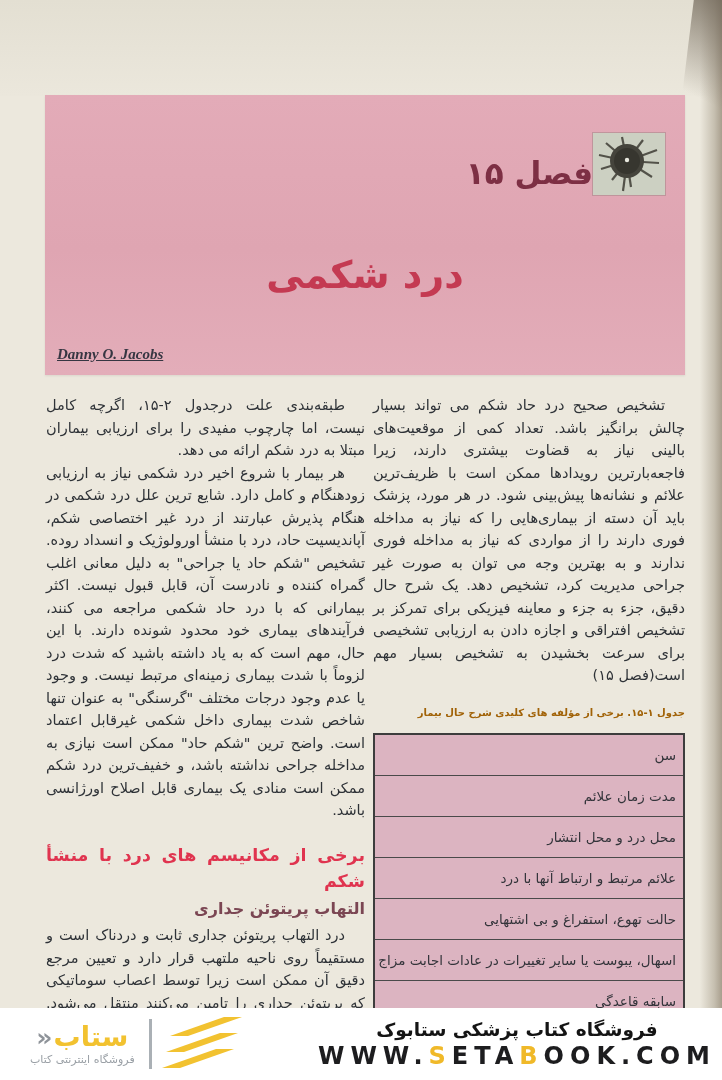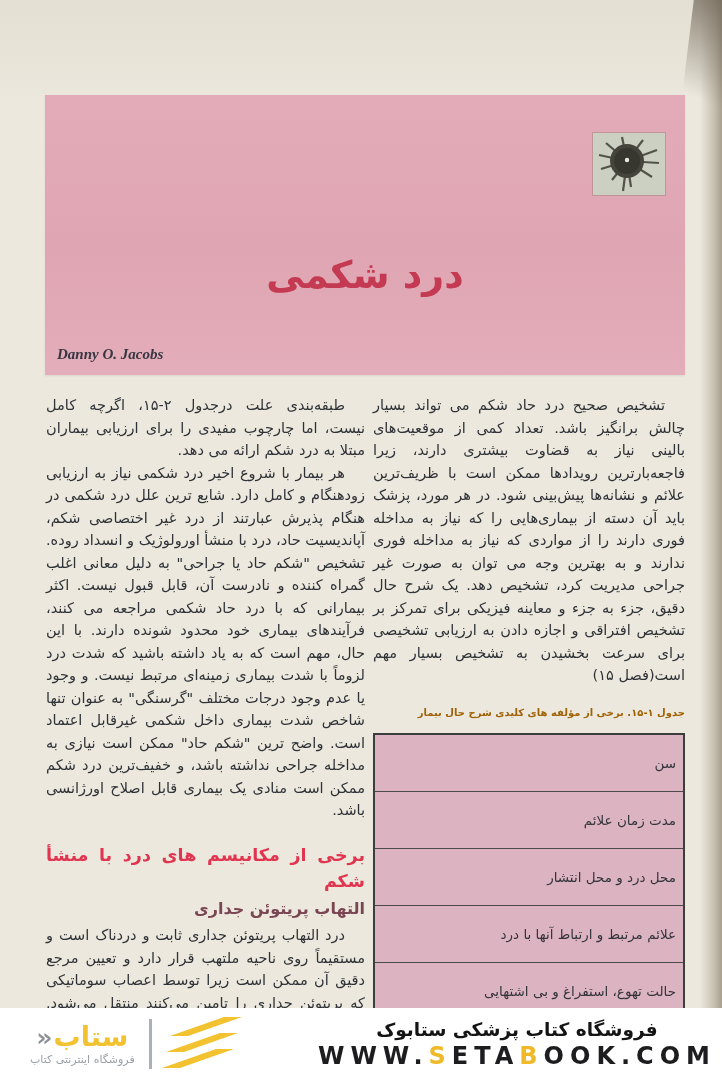--- a/index.html
+++ b/index.html
@@ -21,40 +21,40 @@
                  background:linear-gradient(180deg,#e3abb8 0%, #dfa5b2 55%, #e3adb9 100%);
                  box-shadow:0 1px 2px rgba(0,0,0,.08); }
   .chapter-label { position:absolute; top:60px; right:92px;
                    font-size:31px; font-weight:bold; color:#7d2f44; direction:rtl; }
   .cell-image { position:absolute; top:38px; right:20px; width:72px; height:62px;
                 background:#ccd0c2; box-shadow:0 0 0 1px rgba(90,90,80,.25); }
   .page-title { position:absolute; top:158px; left:0; width:100%; text-align:center;
                 font-size:38px; font-weight:bold; color:#c43a52; direction:rtl; }
   .author { position:absolute; bottom:12px; left:12px;
             font-family:"Liberation Serif", serif; font-style:italic; font-weight:bold;
-            font-size:15px; color:#363642; }
+            font-size:15px; color:#363642;text-decoration:underline; }
 
   
   .col { position:absolute; top:394px; direction:rtl; text-align:justify;
          color:#2e3237; font-size:14.5px; line-height:22.5px; }
   .col-left  { left:46px;  width:319px; }
   .col-right { left:373px; width:312px; }
   .para { margin:0; text-indent:20px; }
 
   .section-heading { margin:20px 0 0; font-size:17.5px; font-weight:bold;
                      color:#e0344f; line-height:26px; }
   .sub-heading { margin:4px 0 0; font-size:16px; font-weight:bold; color:#7b4653; }
   .para-after-heading { margin-top:4px; }
 
   
   .table-title { margin:14px 0 0; font-weight:bold; font-size:10px;
                  line-height:23px; color:#a16207; }
   .htable { margin-top:9px; border:2px solid #3d3d3d; background:#dcb4c1; }
   .trow { background:#dcb4c1; border-bottom:1px solid #4a4a4a; font-size:13.5px;
-          line-height:24px; padding:16px 7px; color:#33343a;
+          line-height:24px; padding:8px 7px; color:#33343a;
           white-space:nowrap; overflow:hidden; }
   .trow-empty { background:#e9dcdc; height:17px; }
   .htable > div:last-child { border-bottom:none; }
 
   
   .footer { position:absolute; left:0; bottom:0; width:722px; height:72px;
             background:#ffffff; display:flex; align-items:center; z-index:5; }
   .logo-block { margin-left:30px; display:flex; flex-direction:column; align-items:center; }
   .logo-row { display:flex; align-items:center; direction:rtl; }
   .logo-word { color:#f2c230; font-size:27px; font-weight:bold; line-height:30px; }
@@ -91,35 +91,37 @@
           <line x1="34" y1="28" x2="38" y2="54"></line>
           <line x1="34" y1="28" x2="30" y2="58"></line>
           <line x1="34" y1="28" x2="19" y2="47"></line>
           <line x1="34" y1="28" x2="8" y2="36"></line>
         </g>
         <circle cx="34" cy="28" r="17" fill="#45443c"></circle>
         <circle cx="34" cy="28" r="13" fill="#37362f"></circle>
         <circle cx="34" cy="27" r="2.2" fill="#e9e9df"></circle>
       </svg>
     </div>
+    <div class="chapter-label">فصل ۱۵</div>
     <div class="page-title">درد شکمی</div>
     <div class="author">Danny O. Jacobs</div>
   </div>
 
   <div class="col col-right">
     <p class="para">تشخیص صحیح درد حاد شکم می تواند بسیار چالش برانگیز باشد. تعداد کمی از موقعیت‌های بالینی نیاز به قضاوت بیشتری دارند، زیرا فاجعه‌بارترین رویدادها ممکن است با ظریف‌ترین علائم و نشانه‌ها پیش‌بینی شود. در هر مورد، پزشک باید آن دسته از بیماری‌هایی را که نیاز به مداخله فوری دارند را از مواردی که نیاز به مداخله فوری ندارند و به بهترین وجه می توان به صورت غیر جراحی مدیریت کرد، تشخیص دهد. یک شرح حال دقیق، جزء به جزء و معاینه فیزیکی برای تمرکز بر تشخیص افتراقی و اجازه دادن به ارزیابی تشخیصی برای سرعت بخشیدن به تشخیص بسیار مهم است(فصل ۱۵)</p>
 
     <p class="table-title">جدول ۱-۱۵. برخی از مؤلفه های کلیدی شرح حال بیمار</p>
 
     <div class="htable">
       <div class="trow">سن</div>
       <div class="trow">مدت زمان علائم</div>
       <div class="trow">محل درد و محل انتشار</div>
       <div class="trow">علائم مرتبط و ارتباط آنها با درد</div>
       <div class="trow">حالت تهوع، استفراغ و بی اشتهایی</div>
+      <div class="trow">اسهال، یبوست یا سایر تغییرات در عادات اجابت مزاج</div>
       <div class="trow">سابقه قاعدگی</div>
       <div class="trow trow-empty"></div>
     </div>
   </div>
 
   <div class="col col-left">
     <p class="para">طبقه‌بندی علت درجدول ۲-۱۵، اگرچه کامل نیست، اما چارچوب مفیدی را برای ارزیابی بیماران مبتلا به درد شکم ارائه می دهد.</p>
     <p class="para">هر بیمار با شروع اخیر درد شکمی نیاز به ارزیابی زودهنگام و کامل دارد. شایع ترین علل درد شکمی در هنگام پذیرش عبارتند از درد غیر اختصاصی شکم، آپاندیسیت حاد، درد با منشأ اورولوژیک و انسداد روده. تشخیص "شکم حاد یا جراحی" به دلیل معانی اغلب گمراه کننده و نادرست آن، قابل قبول نیست. اکثر بیمارانی که با درد حاد شکمی مراجعه می کنند، فرآیندهای بیماری خود محدود شونده دارند. با این حال، مهم است که به یاد داشته باشید که شدت درد لزوماً با شدت بیماری زمینه‌ای مرتبط نیست. و وجود یا عدم وجود درجات مختلف "گرسنگی" به عنوان تنها شاخص شدت بیماری داخل شکمی غیرقابل اعتماد است. واضح ترین "شکم حاد" ممکن است نیازی به مداخله جراحی نداشته باشد، و خفیف‌ترین درد شکم ممکن است منادی یک بیماری قابل اصلاح اورژانسی باشد.</p>
     <p class="section-heading">برخی از مکانیسم های درد با منشأ شکم</p>
     <p class="sub-heading">التهاب پریتوئن جداری</p>

